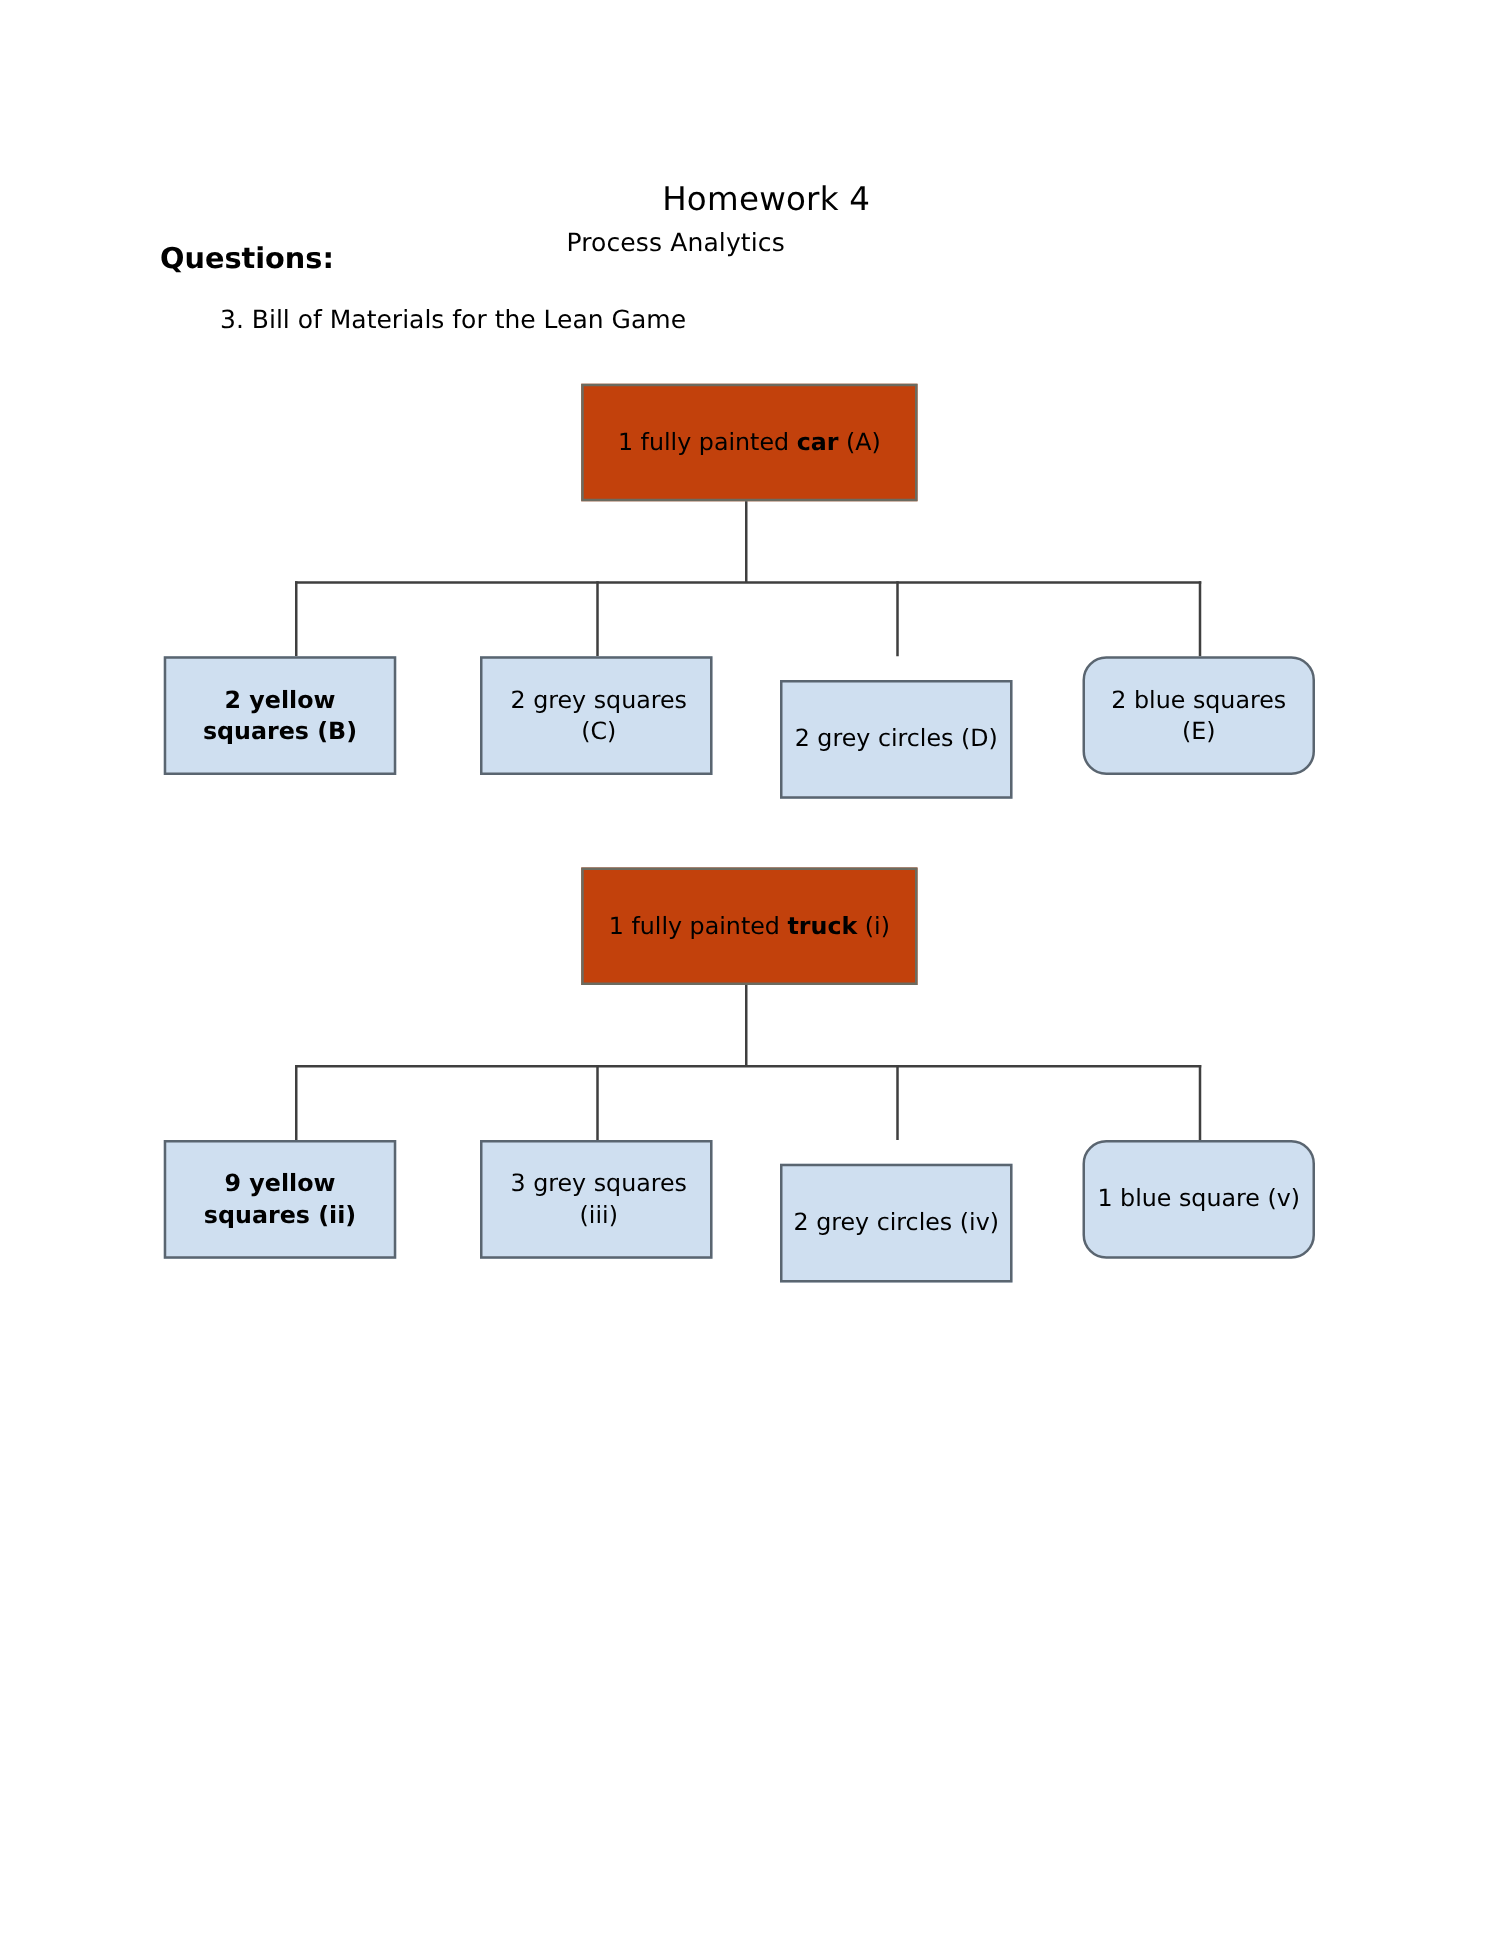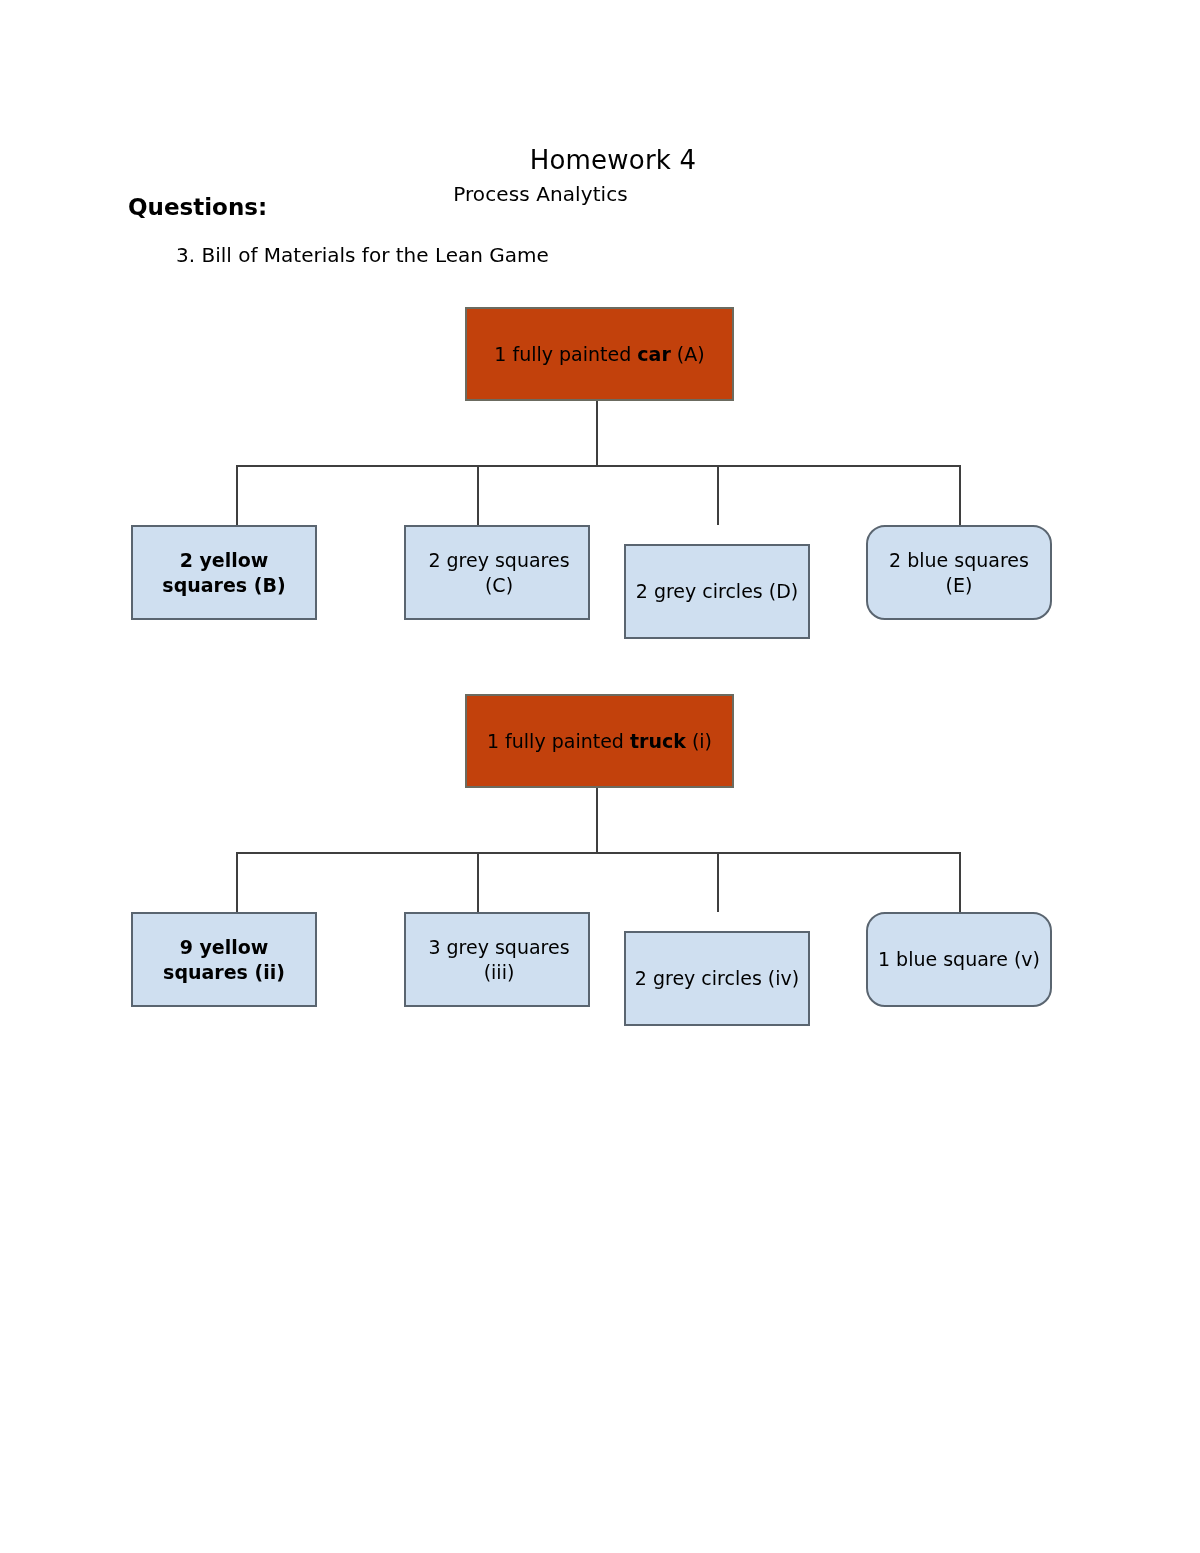--- a/index.html
+++ b/index.html
@@ -96,21 +96,21 @@
   .node.child {
     background: #cfdff0;
     border-color: #5a6570;
     top: 218px;
     width: 186px;
     height: 95px;
   }
   #bom-tree-truck .node.child { top: 218px; }
 
   .child-1 { left: 131px; }
-  .child-2 { left: 404px; padding-left: 12px; }
+  .child-2 { left: 384px; padding-left: 12px; }
   .child-3 { left: 624px; margin-top: 19px; }
   .child-4 { left: 866px; border-radius: 19px; }
 
   .node b { font-weight: 700; }
 
   
   .conn {
     position: absolute;
     background: #3f3f3f;
   }

